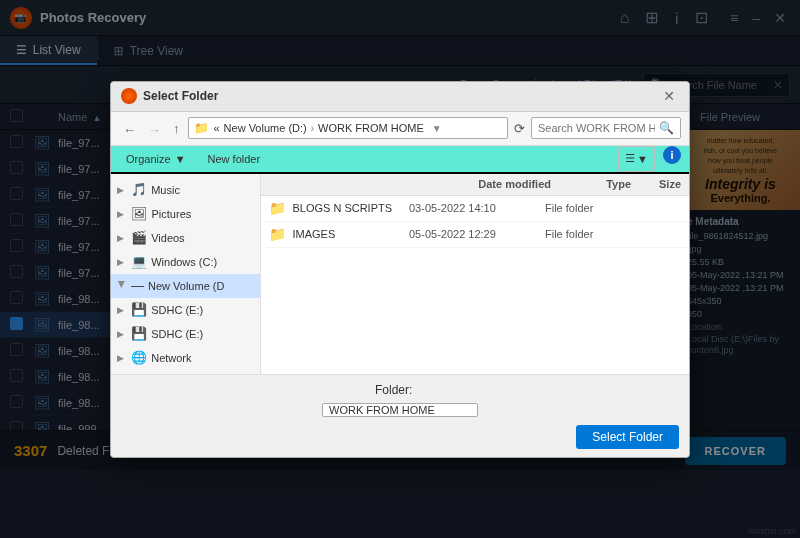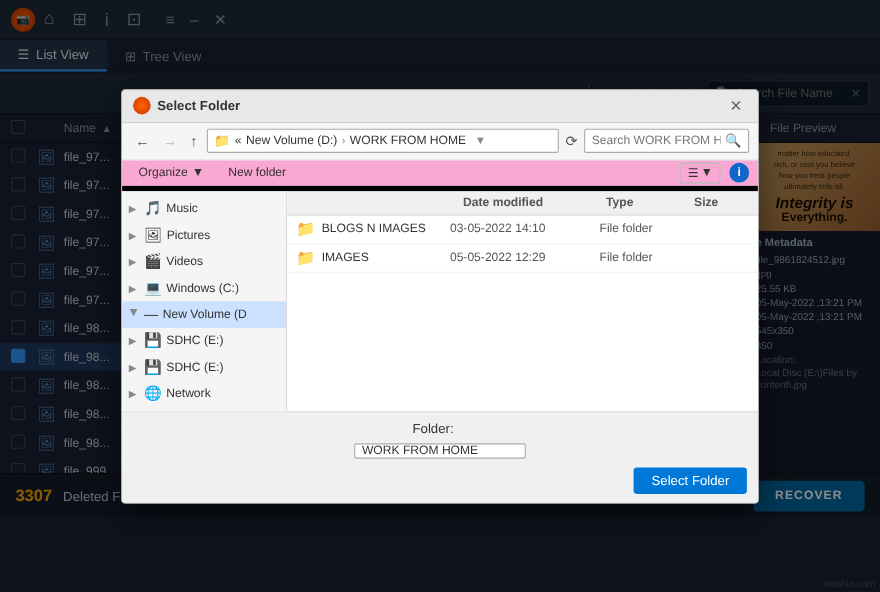--- a/index.html
+++ b/index.html
@@ -338,27 +338,26 @@
       background: transparent;
       border: none;
       outline: none;
       font-size: 11px;
       color: #999;
       width: 100%;
     }
 
     
     .dialog-toolbar {
-      background: #f9a8d4;
+      background: #5eead4;
       height: 28px;
       display: flex;
-      align-items: center;
       padding: 0 8px;
       gap: 8px;
-      border-bottom: 5px solid #000000;
+      border-bottom: 2px solid #000000;
     }
     .d-toolbar-btn {
       background: none;
       border: 1px solid transparent;
       border-radius: 2px;
       cursor: pointer;
       font-size: 11px;
       color: #333;
       padding: 2px 6px;
       display: flex; align-items: center; gap: 4px;
@@ -433,20 +432,21 @@
     .df-col-headers {
       display: flex;
       align-items: center;
       height: 22px;
       background: #f0f0f0;
       border-bottom: 1px solid #ddd;
       padding: 0 8px;
       font-size: 11px;
       color: #555;
       font-weight: 600;
+      text-align: right;
     }
     .df-col-name { flex: 1; }
     .df-col-date { width: 130px; }
     .df-col-type { width: 80px; }
     .df-col-size { width: 50px; }
     .df-row {
       display: flex;
       align-items: center;
       height: 26px;
       padding: 0 8px;
@@ -542,20 +542,21 @@
       font-size: 9px;
     }
   </style>
 </head>
 <body>
 
 <div class="title-bar">
   <div class="app-logo">
     <span>📷</span>
   </div>
+  <span class="app-title">Photos Recovery</span>
   <div class="title-icons">
     <span class="title-icon">⌂</span>
     <span class="title-icon">⊞</span>
     <span class="title-icon">ℹ</span>
     <span class="title-icon">⊡</span>
   </div>
   <div class="win-controls">
     <span class="win-btn">≡</span>
     <span class="win-btn">–</span>
     <span class="win-btn">✕</span>
@@ -839,21 +840,21 @@
 
       <div class="dialog-files">
         <div class="df-col-headers">
           <div class="df-col-name"></div>
           <div class="df-col-date">Date modified</div>
           <div class="df-col-type">Type</div>
           <div class="df-col-size">Size</div>
         </div>
         <div class="df-row">
           <span class="df-folder-icon">📁</span>
-          <span class="df-fname">BLOGS N IMAGES</span>
+          <span class="df-fname">BLOGS N SCRIPTS</span>
           <span class="df-date">03-05-2022 14:10</span>
           <span class="df-type">File folder</span>
           <span class="df-size"></span>
         </div>
         <div class="df-row">
           <span class="df-folder-icon">📁</span>
           <span class="df-fname">IMAGES</span>
           <span class="df-date">05-05-2022 12:29</span>
           <span class="df-type">File folder</span>
           <span class="df-size"></span>

